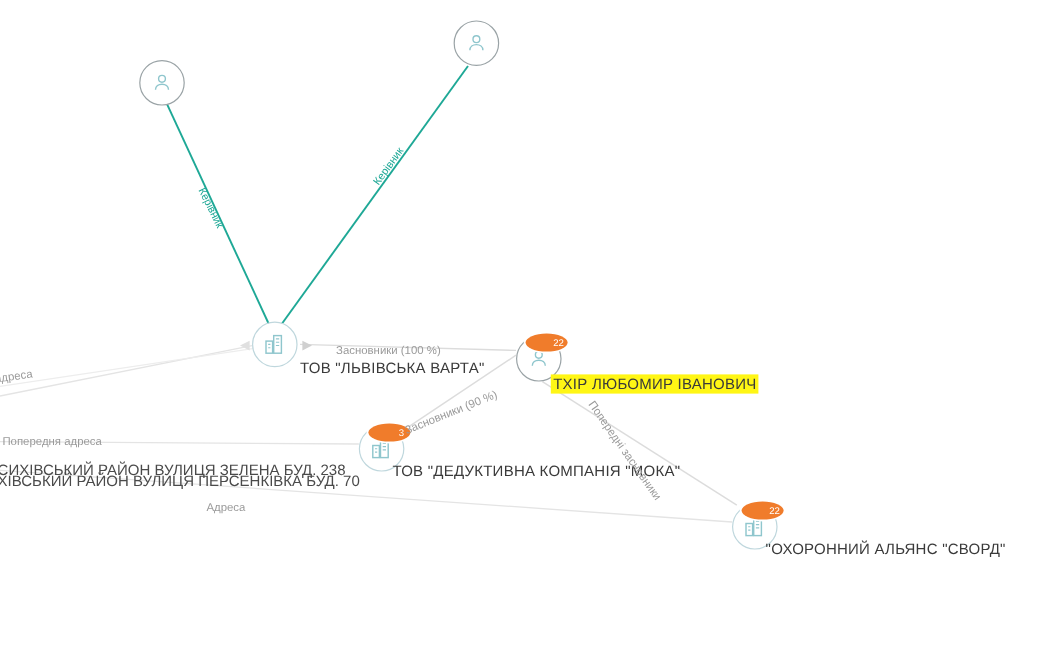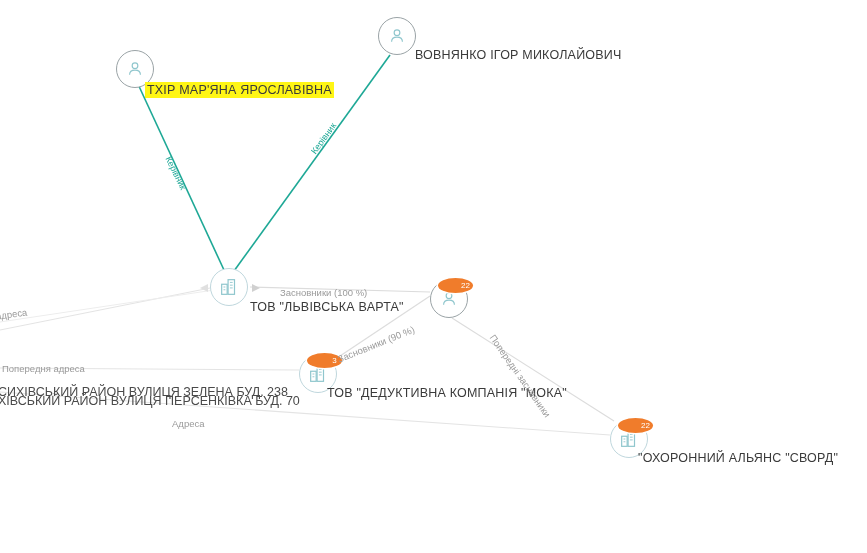--- a/index.html
+++ b/index.html
@@ -110,29 +110,27 @@
     <polygon points="252,284 260,288 252,292" fill="#d0d0d0"></polygon>
     <polygon points="208,284 200,288 208,292" fill="#e0e0e0"></polygon>
   </svg>
 
   <div class="node person" style="left:116px; top:50px;">
     <svg width="20" height="20" viewBox="0 0 24 24">
       <circle cx="12" cy="8" r="3.4" fill="none" stroke="#8fc6cd" stroke-width="1.4"></circle>
       <path d="M5.5 19c0-3.6 3-5.6 6.5-5.6s6.5 2 6.5 5.6" fill="none" stroke="#8fc6cd" stroke-width="1.4"></path>
     </svg>
   </div>
-  <div class="node-label highlight" style="left:145px; top:82px;">ТХІР МАР'ЯНА ЯРОСЛАВІВНА</div>
 
   <div class="node person" style="left:378px; top:17px;">
     <svg width="20" height="20" viewBox="0 0 24 24">
       <circle cx="12" cy="8" r="3.4" fill="none" stroke="#8fc6cd" stroke-width="1.4"></circle>
       <path d="M5.5 19c0-3.6 3-5.6 6.5-5.6s6.5 2 6.5 5.6" fill="none" stroke="#8fc6cd" stroke-width="1.4"></path>
     </svg>
   </div>
-  <div class="node-label" style="left:415px; top:48px;">ВОВНЯНКО ІГОР МИКОЛАЙОВИЧ</div>
 
   <div class="node company" style="left:210px; top:268px;">
     <svg width="22" height="22" viewBox="0 0 24 24">
       <rect x="4" y="9" width="6" height="11" fill="none" stroke="#8fc6cd" stroke-width="1.3"></rect>
       <rect x="11" y="4" width="7" height="16" fill="none" stroke="#8fc6cd" stroke-width="1.3"></rect>
       <line x1="13" y1="7" x2="16" y2="7" stroke="#8fc6cd" stroke-width="1"></line>
       <line x1="13" y1="10" x2="16" y2="10" stroke="#8fc6cd" stroke-width="1"></line>
       <line x1="13" y1="13" x2="16" y2="13" stroke="#8fc6cd" stroke-width="1"></line>
       <line x1="6" y1="12" x2="8" y2="12" stroke="#8fc6cd" stroke-width="1"></line>
       <line x1="6" y1="15" x2="8" y2="15" stroke="#8fc6cd" stroke-width="1"></line>
@@ -140,20 +138,21 @@
   </div>
   <div class="node-label" style="left:250px; top:300px;">ТОВ "ЛЬВІВСЬКА ВАРТА"</div>
 
   <div class="node person" style="left:430px; top:280px;">
     <svg width="20" height="20" viewBox="0 0 24 24">
       <circle cx="12" cy="8" r="3.4" fill="none" stroke="#8fc6cd" stroke-width="1.4"></circle>
       <path d="M5.5 19c0-3.6 3-5.6 6.5-5.6s6.5 2 6.5 5.6" fill="none" stroke="#8fc6cd" stroke-width="1.4"></path>
     </svg>
     <span class="node-badge">22</span>
   </div>
+  <div class="node-label highlight" style="left:459px; top:312px;">ТХІР ЛЮБОМИР ІВАНОВИЧ</div>
 
   <div class="node company" style="left:299px; top:355px;">
     <svg width="22" height="22" viewBox="0 0 24 24">
       <rect x="4" y="9" width="6" height="11" fill="none" stroke="#8fc6cd" stroke-width="1.3"></rect>
       <rect x="11" y="4" width="7" height="16" fill="none" stroke="#8fc6cd" stroke-width="1.3"></rect>
       <line x1="13" y1="7" x2="16" y2="7" stroke="#8fc6cd" stroke-width="1"></line>
       <line x1="13" y1="10" x2="16" y2="10" stroke="#8fc6cd" stroke-width="1"></line>
       <line x1="13" y1="13" x2="16" y2="13" stroke="#8fc6cd" stroke-width="1"></line>
       <line x1="6" y1="12" x2="8" y2="12" stroke="#8fc6cd" stroke-width="1"></line>
       <line x1="6" y1="15" x2="8" y2="15" stroke="#8fc6cd" stroke-width="1"></line>

